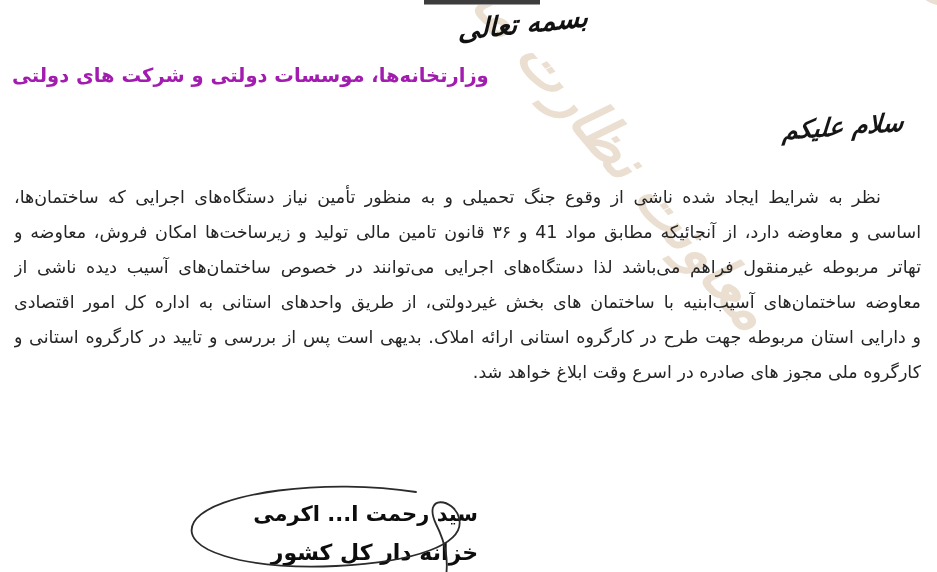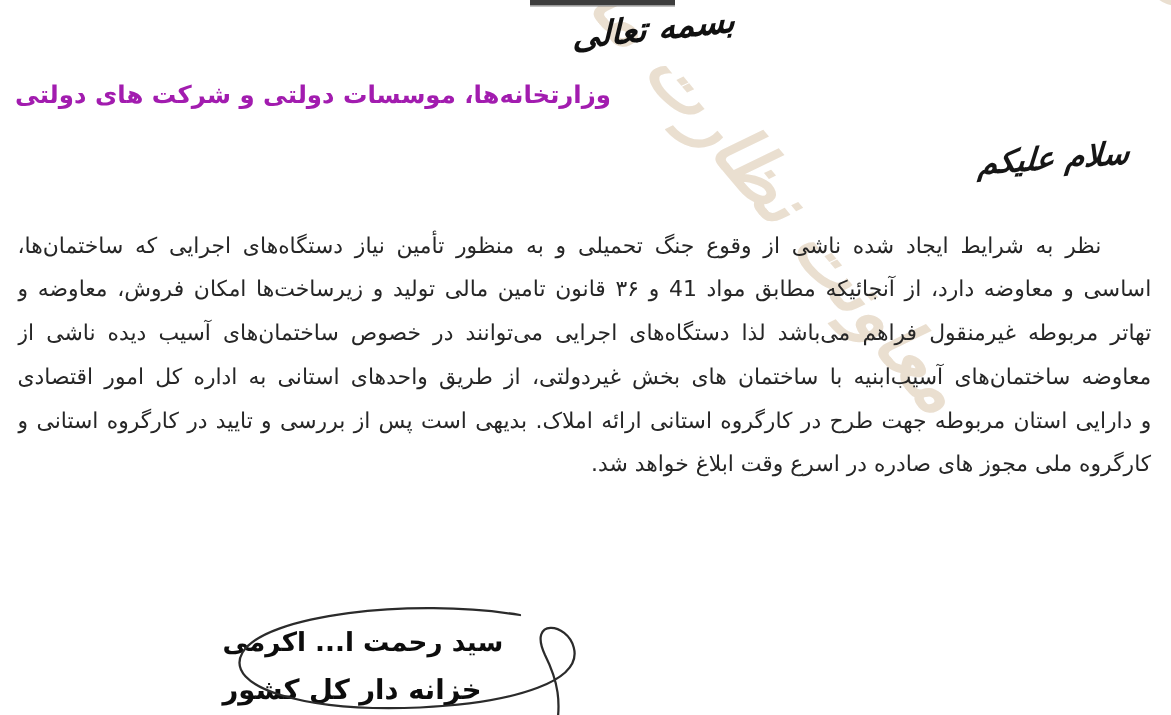--- a/index.html
+++ b/index.html
@@ -60,21 +60,21 @@
     line-height:35px;
   }
   .line{
     text-align:justify;
     text-align-last:justify;
     height:35px;overflow:hidden;
   }
   .line.first{padding-right:40px;}
   .line.last{text-align:center;text-align-last:right;}
   
-  .signature{position:absolute;top:484px;left:178px;width:300px;text-align:left;}
+  .signature{position:absolute;top:484px;left:178px;width:300px;text-align:right;}
   .sig-name{
     position:relative;z-index:2;
     padding-top:18px;
     font-size:21px;font-weight:bold;color:#0d0d0d;
     letter-spacing:1px;
   }
   .sig-oval{
     position:absolute;top:0;left:0;z-index:3;
     overflow:visible;pointer-events:none;
   }

